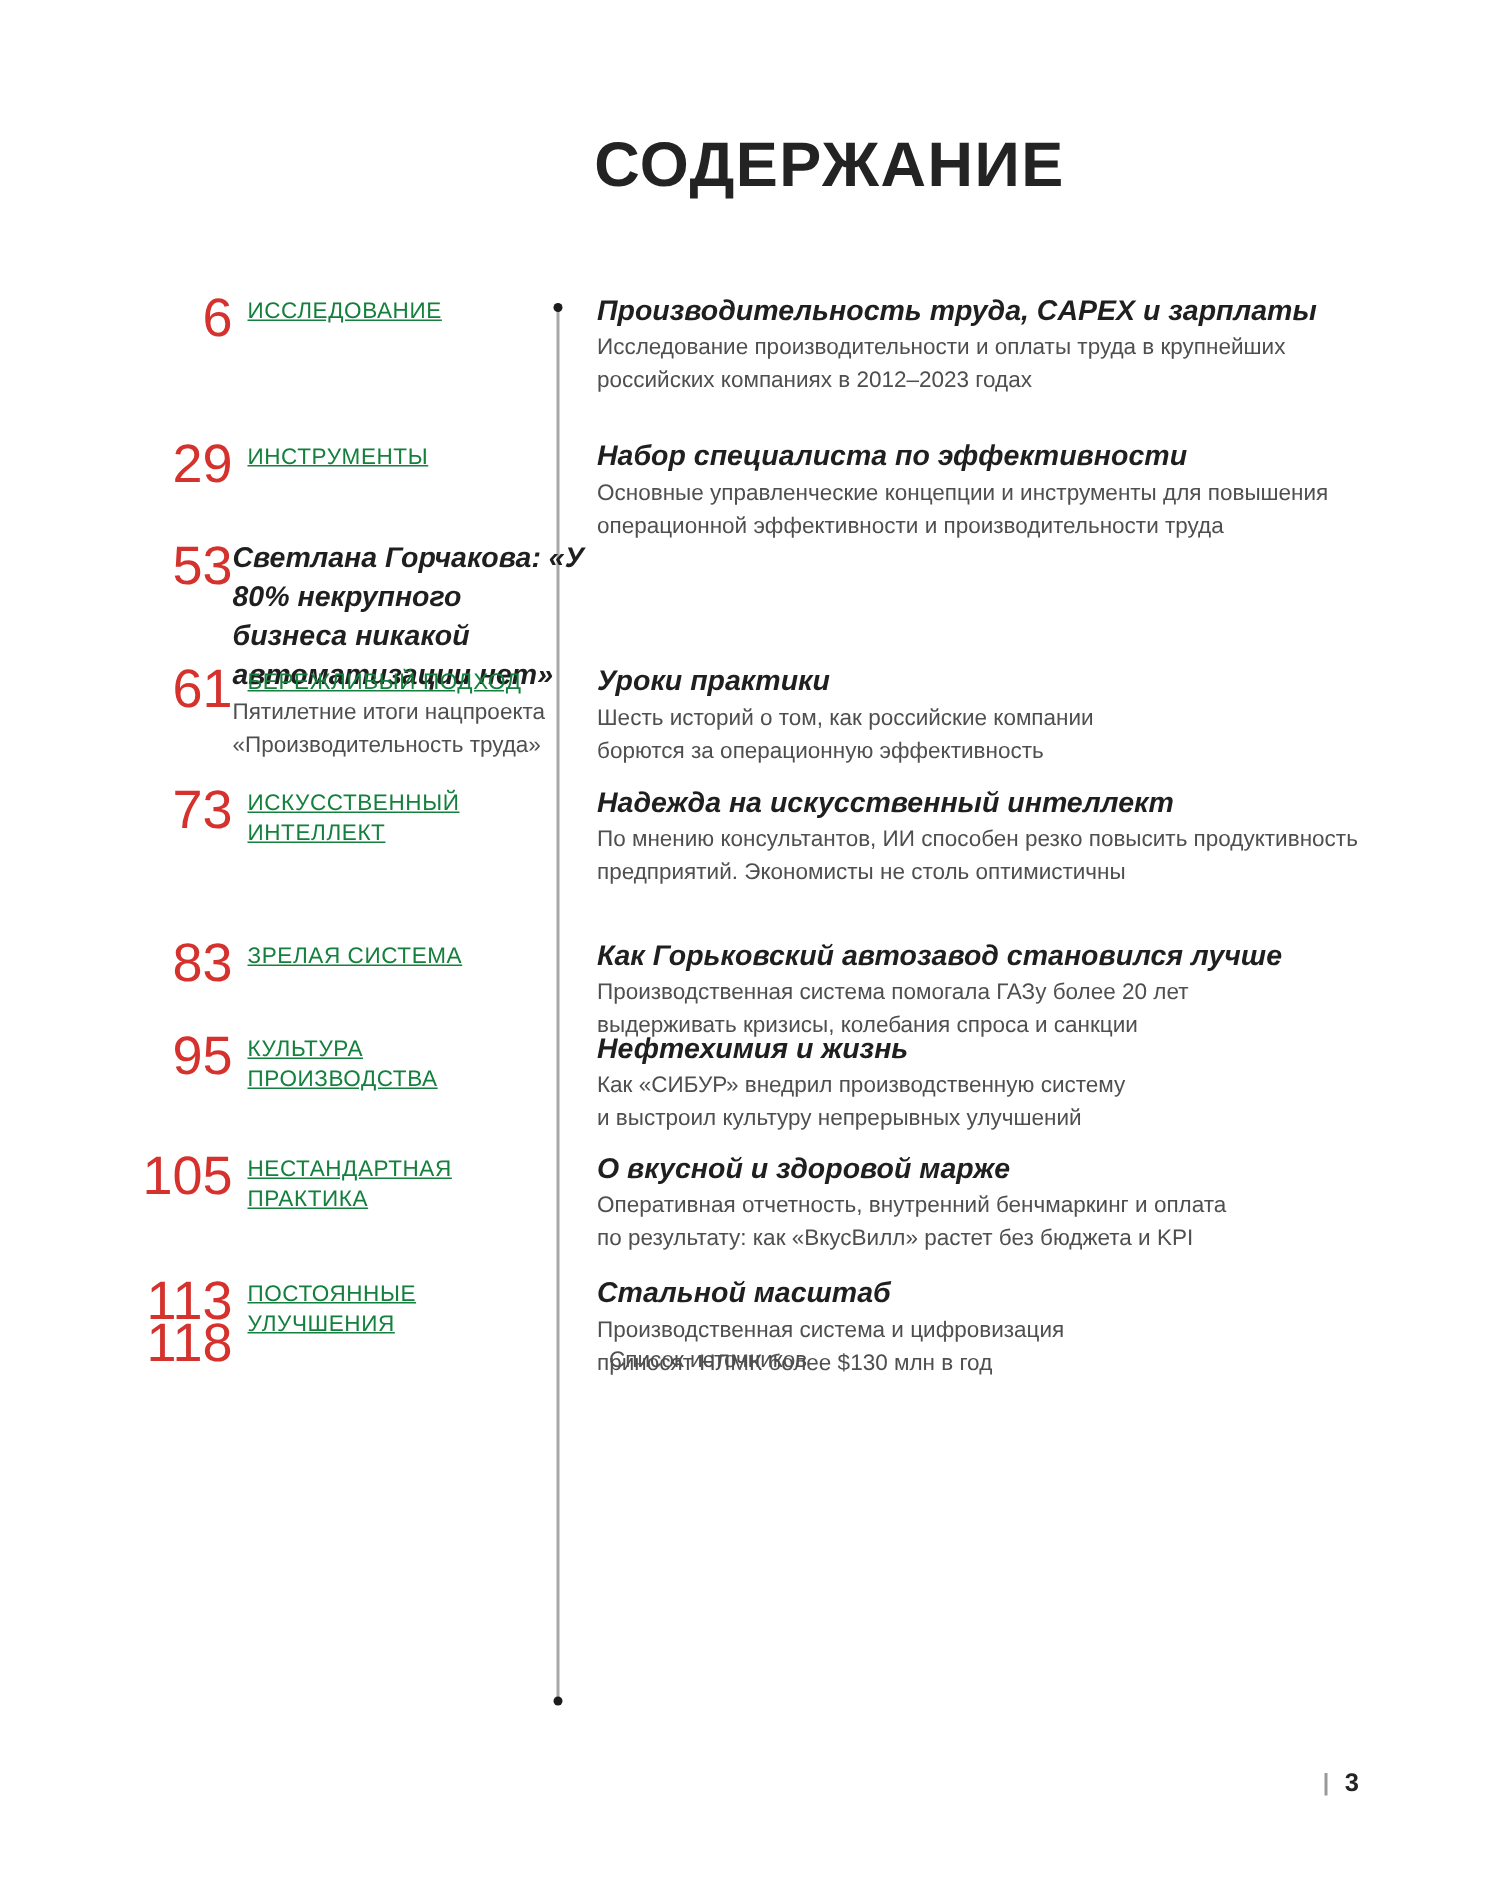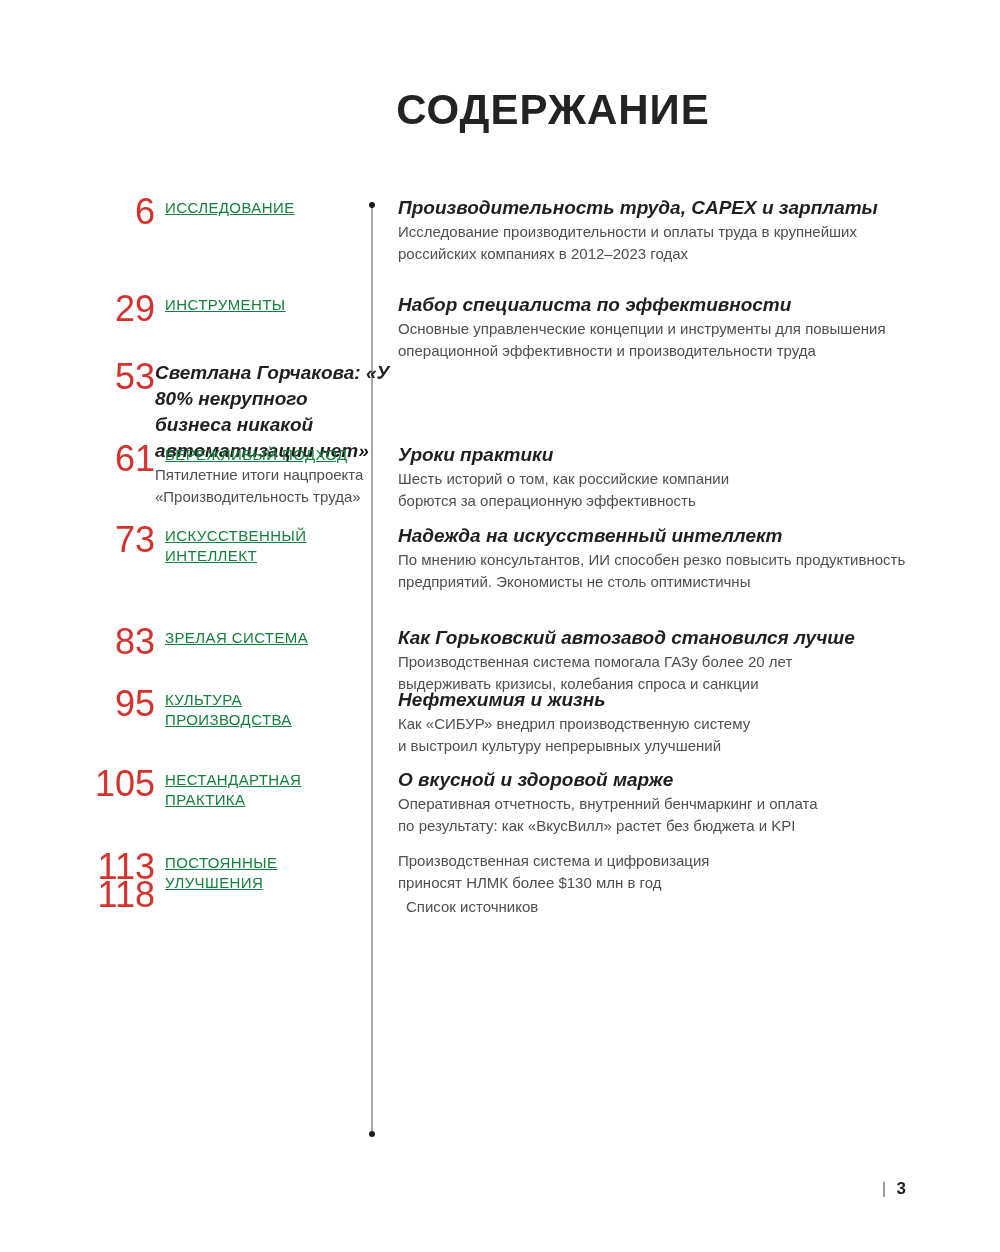--- a/index.html
+++ b/index.html
@@ -217,20 +217,21 @@
       <div class="entry-desc">Оперативная отчетность, внутренний бенчмаркинг и оплата
 по результату: как «ВкусВилл» растет без бюджета и KPI</div>
     </div>
   </section>
 
   <section class="entry">
     <div class="entry-page">113</div>
     <div class="entry-section">ПОСТОЯННЫЕ
 УЛУЧШЕНИЯ</div>
     <div class="entry-body">
+      <div class="entry-title">Стальной масштаб</div>
       <div class="entry-desc">Производственная система и цифровизация
 приносят НЛМК более $130 млн в год</div>
     </div>
   </section>
 
   <section class="entry entry--plain">
     <div class="entry-page">118</div>
     <div class="entry-section"></div>
     <div class="entry-body">
       <div class="entry-desc">Список источников</div>

